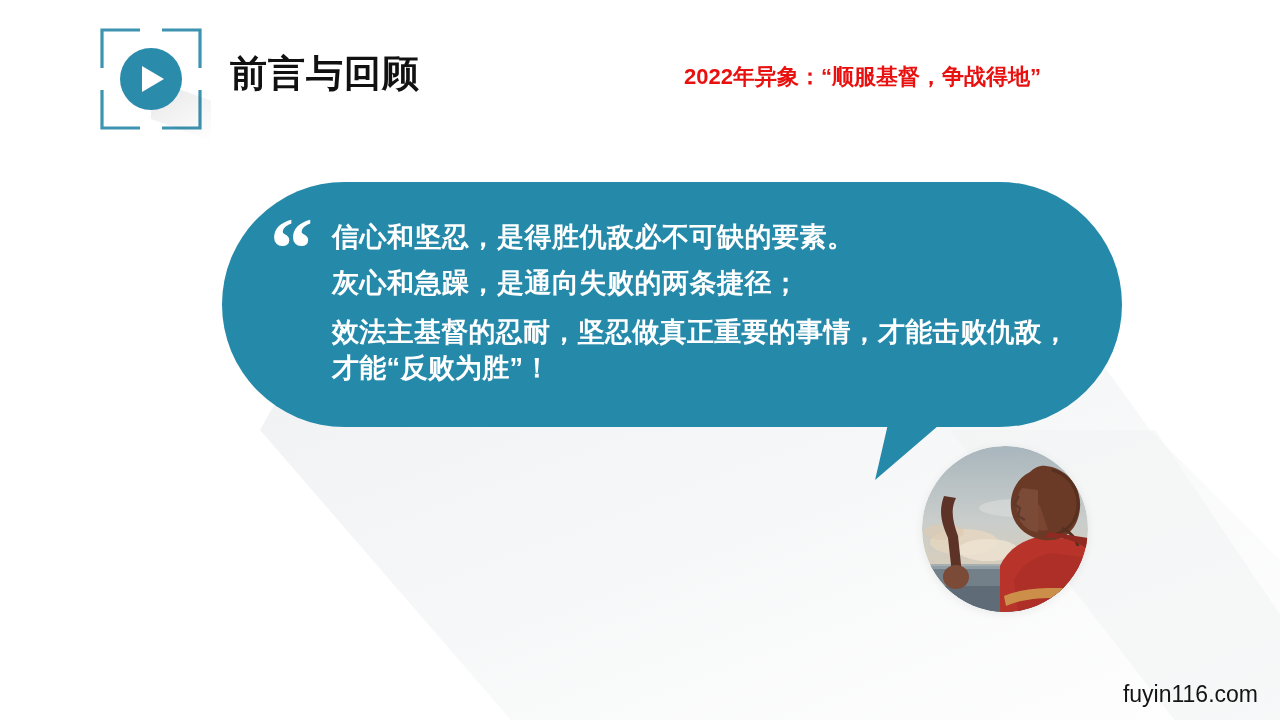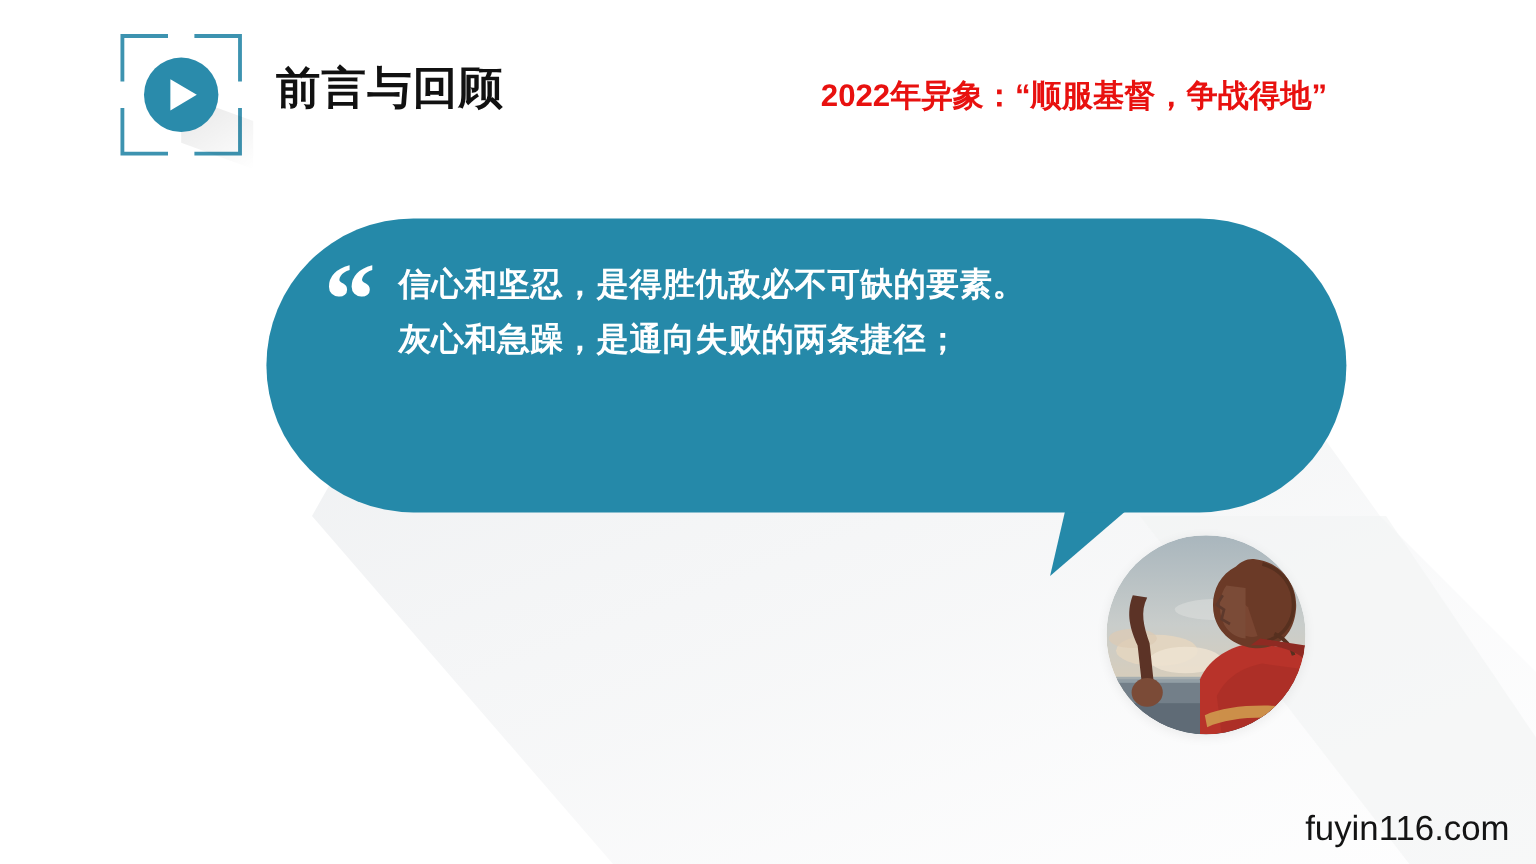--- a/index.html
+++ b/index.html
@@ -98,21 +98,21 @@
     color: #111111;
     letter-spacing: 1px;
     line-height: 1;
     white-space: nowrap;
   }
 
   .vision-text {
     position: absolute;
     left: 672px;
     top: 66px;
-    font-size: 26px;
+    font-size: 22px;
     font-weight: bold;
     color: #e8110f;
     line-height: 1;
     white-space: nowrap;
     letter-spacing: 0px;
   }
 
   
   .bubble-wrap {
     position: absolute;
@@ -191,21 +191,21 @@
   }
   .portrait svg {
     display: block;
   }
 
   
   .watermark {
     position: absolute;
     right: 22px;
     bottom: 12px;
-    font-size: 29px;
+    font-size: 23px;
     color: #141414;
     letter-spacing: 0px;
     z-index: 6;
     font-family: "Liberation Sans", "DejaVu Sans", sans-serif;
   }
 </style>
 </head>
 <body>
 
 <div class="slide">
@@ -243,20 +243,21 @@
     <div class="vision-text">2022年异象：“顺服基督，争战得地”</div>
   </div>
 
   <div class="bubble-wrap">
     <div class="bubble-tail"></div>
     <div class="bubble">
       <div class="quote-mark">“</div>
       <div class="bubble-text">
         <div class="bubble-line">信心和坚忍，是得胜仇敌必不可缺的要素。</div>
         <div class="bubble-line">灰心和急躁，是通向失败的两条捷径；</div>
+        <div class="bubble-para">效法主基督的忍耐，坚忍做真正重要的事情，才能击败仇敌，才能“反败为胜”！</div>
       </div>
     </div>
   </div>
 
   <div class="portrait">
     <svg width="166" height="166" viewBox="0 0 166 166" xmlns="http://www.w3.org/2000/svg">
       <defs>
         <linearGradient id="skyG" x1="0" y1="0" x2="0" y2="1">
           <stop offset="0%" stop-color="#a9b6bd"></stop>
           <stop offset="45%" stop-color="#c9cdcb"></stop>

